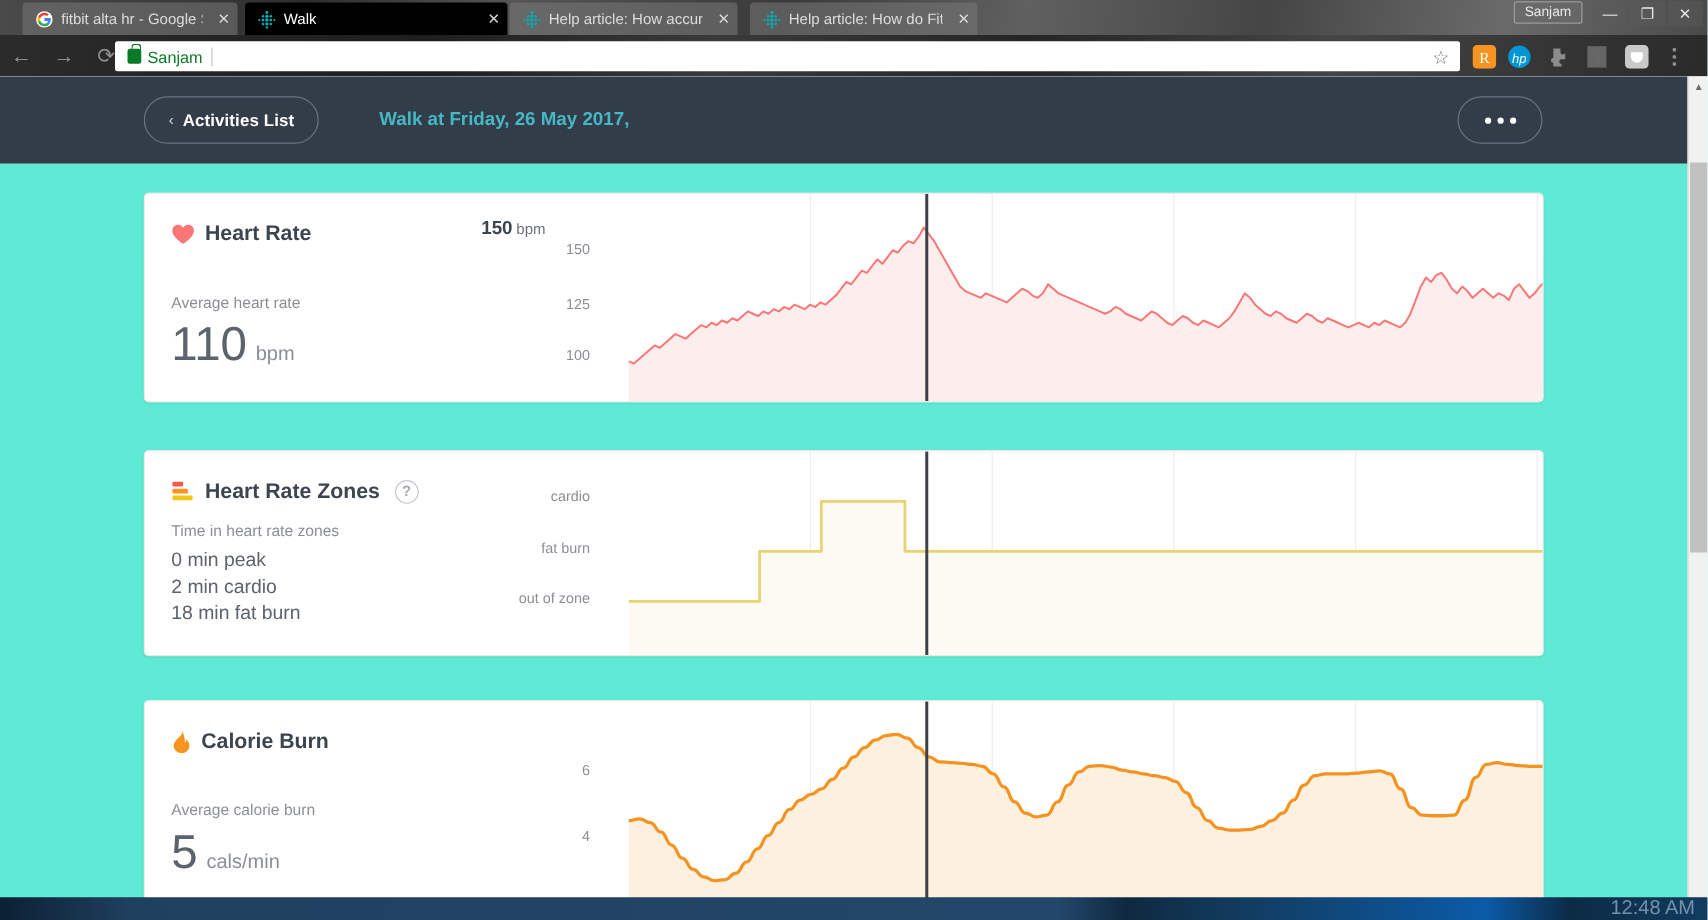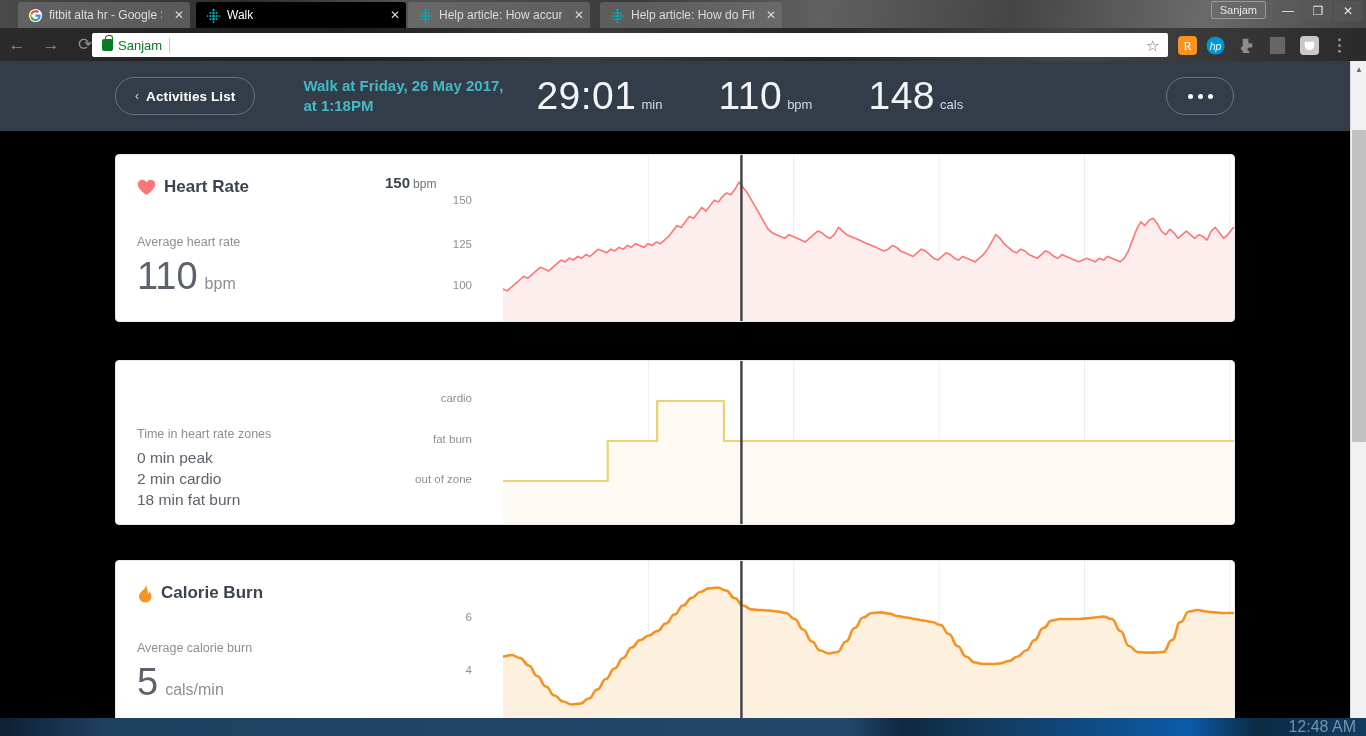--- a/index.html
+++ b/index.html
@@ -97,21 +97,21 @@
   .stat .big { color: #f2f4f6; font-size: 39px; font-weight: 300; letter-spacing: .5px; }
   .stat .unit { color: #d6dade; font-size: 13px; margin-left: 5px; }
   .stat + .stat { margin-left: 56px; }
   .more-btn {
     position: absolute; right: 118px; top: 16px;
     width: 68px; height: 38px; border: 1px solid #697180; border-radius: 19px;
     display: flex; align-items: center; justify-content: center; gap: 5px;
   }
   .dot { width: 5px; height: 5px; border-radius: 50%; background: #ffffff; }
 
-  .content { position: relative; background: #000000; height: 589px; }
+  .content { position: relative; background: #5eead4; height: 589px; }
 
   .card {
     position: absolute; left: 115px; width: 1120px;
     background: #ffffff; border: 1px solid #e8e8e8; border-radius: 4px;
     box-shadow: 0 1px 2px rgba(0,0,0,.06);
   }
   #card-hr { top: 23px; height: 168px; }
   #card-zones { top: 229px; height: 165px; }
   #card-cal { top: 429px; height: 168px; }
 
@@ -279,35 +279,20 @@
 
   <div class="page">
 
     <div class="appbar">
       <div class="act-list-btn">
         <span class="chev">‹</span>
         <span>Activities List</span>
       </div>
       <div class="act-title">
         <div>Walk at Friday, 26 May 2017,</div>
-        <div>at 1:18PM</div>
-      </div>
-      <div class="stats">
-        <div class="stat">
-          <span class="big">29:01</span>
-          <span class="unit">min</span>
-        </div>
-        <div class="stat">
-          <span class="big">110</span>
-          <span class="unit">bpm</span>
-        </div>
-        <div class="stat">
-          <span class="big">148</span>
-          <span class="unit">cals</span>
-        </div>
       </div>
       <div class="more-btn">
         <span class="dot"></span>
         <span class="dot"></span>
         <span class="dot"></span>
       </div>
     </div>
 
     <div class="content">
 
@@ -341,21 +326,30 @@
               <line x1="238.41780821917806" x2="238.41780821917806" y1="0" y2="166" stroke="#3d4047" stroke-width="2.4"></line>
             </svg>
           </div>
         <div class="tooltip" style="left:269px;top:19px;">
           <b>150</b><span>bpm</span>
         </div>
       </div>
 
       <div class="card" id="card-zones">
         <div class="card-left">
-          <div class="card-sub" style="margin-top:44px;">Time in heart rate zones</div>
+          <div class="card-title">
+            <svg width="19" height="18" viewBox="0 0 20 18">
+              <rect x="1" y="1" width="9" height="4" rx="1" fill="#ef5b4c"></rect>
+              <rect x="1" y="6.8" width="13" height="4" rx="1" fill="#f79421"></rect>
+              <rect x="1" y="12.6" width="17" height="4" rx="1" fill="#f5c518"></rect>
+            </svg>
+            <span>Heart Rate Zones</span>
+            <span class="help-circle">?</span>
+          </div>
+          <div class="card-sub" style="margin-top:15px;">Time in heart rate zones</div>
           <div class="zone-line" style="margin-top:6px;">0 min peak</div>
           <div class="zone-line">2 min cardio</div>
           <div class="zone-line">18 min fat burn</div>
         </div>
 
         <div class="axis-y" style="left:250px;top:31px;width:106px;">cardio</div>
         <div class="axis-y" style="left:250px;top:72px;width:106px;">fat burn</div>
         <div class="axis-y" style="left:250px;top:112px;width:106px;">out of zone</div>
 
         <div class="plot" id="plot-zones" style="left:271px;top:0;right:0;bottom:0;">

